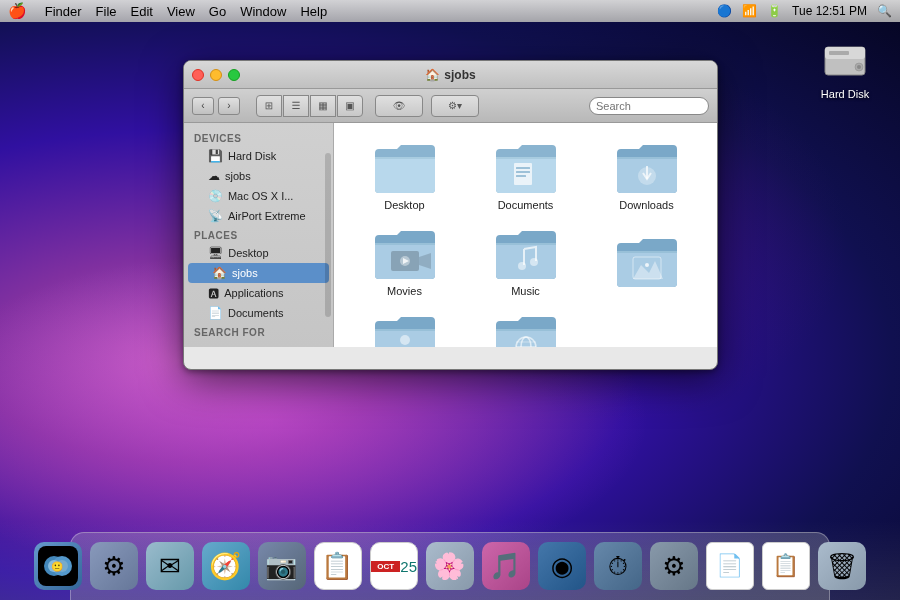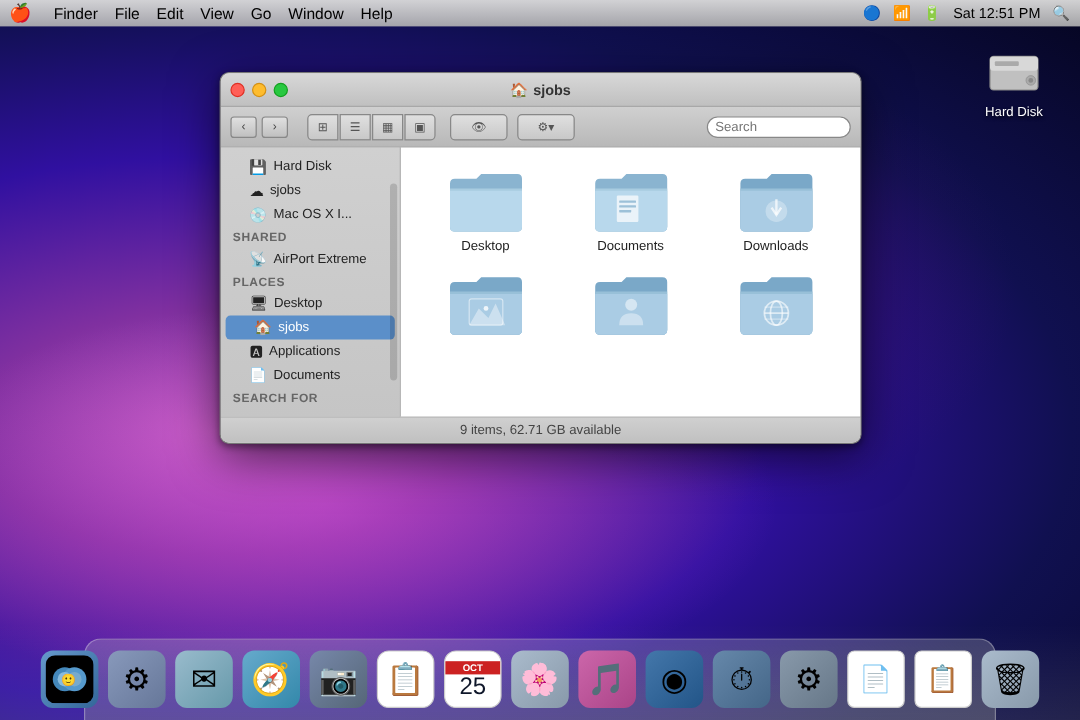--- a/index.html
+++ b/index.html
@@ -378,21 +378,21 @@
       <span>Edit</span>
       <span>View</span>
       <span>Go</span>
       <span>Window</span>
       <span>Help</span>
     </div>
     <div class="menubar-right">
       <span>🔵</span>
       <span>📶</span>
       <span>🔋</span>
-      <span>Sat 12:51 PM</span>
+      <span>Tue 12:51 PM</span>
       <span>🔍</span>
     </div>
   </div>
 
   <div class="desktop-icon" style="top: 38px; right: 15px; position: absolute;">
     <div class="icon-img">
       <svg width="48" height="42" viewBox="0 0 48 42">
         <rect x="4" y="6" width="40" height="28" rx="3" fill="#c0c0c0" stroke="#888" stroke-width="1"></rect>
         <rect x="4" y="6" width="40" height="12" rx="3" fill="#d8d8d8"></rect>
         <circle cx="38" cy="26" r="4" fill="#aaa" stroke="#888" stroke-width="0.5"></circle>
@@ -429,34 +429,34 @@
       </div>
       <div class="action-btn" style="margin-left: 8px;">👁</div>
       <div class="action-btn">⚙▾</div>
       <div class="toolbar-spacer"></div>
       <input class="search-box" type="text" placeholder="Search" style="">
     </div>
 
     <div class="window-content">
 
       <div class="sidebar">
+        <div class="sidebar-section-label">DEVICES</div>
         <div class="sidebar-item">
           <span class="si-icon">💾</span>
           <span>Hard Disk</span>
         </div>
         <div class="sidebar-item">
           <span class="si-icon">☁</span>
           <span>sjobs</span>
         </div>
         <div class="sidebar-item">
           <span class="si-icon">💿</span>
           <span>Mac OS X I...</span>
         </div>
 
-        <div class="sidebar-section-label">SHARED</div>
         <div class="sidebar-item">
           <span class="si-icon">📡</span>
           <span>AirPort Extreme</span>
         </div>
 
         <div class="sidebar-section-label">PLACES</div>
         <div class="sidebar-item">
           <span class="si-icon">🖥</span>
           <span>Desktop</span>
         </div>
@@ -514,21 +514,48 @@
               <path d="M2 18 L62 18 L62 48 Q62 52 58 52 L6 52 Q2 52 2 48 Z" fill="#aacce4"></path>
               <circle cx="32" cy="35" r="9" fill="rgba(255,255,255,0.3)"></circle>
               <path d="M28 32 L32 38 L36 32" fill="none" stroke="rgba(255,255,255,0.7)" stroke-width="2"></path>
               <line x1="32" y1="25" x2="32" y2="38" stroke="rgba(255,255,255,0.7)" stroke-width="2"></line>
             </svg>
           </div>
           <div class="file-name">Downloads</div>
         </div>
 
 
-
+        <div class="file-item">
+          <div class="folder-icon">
+            <svg class="folder-svg" viewBox="0 0 64 54">
+              <path d="M2 12 Q2 8 6 8 L24 8 L28 4 L58 4 Q62 4 62 8 L62 48 Q62 52 58 52 L6 52 Q2 52 2 48 Z" fill="#7aa8c8"></path>
+              <path d="M2 16 L62 16 L62 48 Q62 52 58 52 L6 52 Q2 52 2 48 Z" fill="#98c0d8"></path>
+              <path d="M2 18 L62 18 L62 48 Q62 52 58 52 L6 52 Q2 52 2 48 Z" fill="#aacce4"></path>
+              <rect x="18" y="24" width="28" height="20" rx="2" fill="rgba(0,0,0,0.2)"></rect>
+              <path d="M46 30 L58 26 L58 42 L46 38 Z" fill="rgba(0,0,0,0.15)"></path>
+              <circle cx="32" cy="34" r="5" fill="rgba(255,255,255,0.4)"></circle>
+              <path d="M30 31 L30 37 L36 34 Z" fill="rgba(255,255,255,0.8)"></path>
+            </svg>
+          </div>
+          <div class="file-name">Movies</div>
+        </div>
+
+        <div class="file-item">
+          <div class="folder-icon">
+            <svg class="folder-svg" viewBox="0 0 64 54">
+              <path d="M2 12 Q2 8 6 8 L24 8 L28 4 L58 4 Q62 4 62 8 L62 48 Q62 52 58 52 L6 52 Q2 52 2 48 Z" fill="#7aa8c8"></path>
+              <path d="M2 16 L62 16 L62 48 Q62 52 58 52 L6 52 Q2 52 2 48 Z" fill="#98c0d8"></path>
+              <path d="M2 18 L62 18 L62 48 Q62 52 58 52 L6 52 Q2 52 2 48 Z" fill="#aacce4"></path>
+              <path d="M30 22 L30 38 M30 22 L42 20 L42 34" stroke="rgba(255,255,255,0.7)" stroke-width="2" fill="none"></path>
+              <circle cx="28" cy="39" r="4" fill="rgba(255,255,255,0.5)"></circle>
+              <circle cx="40" cy="35" r="4" fill="rgba(255,255,255,0.5)"></circle>
+            </svg>
+          </div>
+          <div class="file-name">Music</div>
+        </div>
 
         <div class="file-item">
           <div class="folder-icon">
             <svg class="folder-svg" viewBox="0 0 64 54">
               <path d="M2 12 Q2 8 6 8 L24 8 L28 4 L58 4 Q62 4 62 8 L62 48 Q62 52 58 52 L6 52 Q2 52 2 48 Z" fill="#7aa8c8"></path>
               <path d="M2 16 L62 16 L62 48 Q62 52 58 52 L6 52 Q2 52 2 48 Z" fill="#98c0d8"></path>
               <path d="M2 18 L62 18 L62 48 Q62 52 58 52 L6 52 Q2 52 2 48 Z" fill="#aacce4"></path>
               <circle cx="32" cy="30" r="2" fill="rgba(255,255,255,0.8)"></circle>
               <path d="M18 44 L26 30 L34 38 L40 26 L48 44 Z" fill="rgba(255,255,255,0.4)"></path>
               <rect x="18" y="22" width="28" height="22" rx="2" fill="none" stroke="rgba(255,255,255,0.5)" stroke-width="1"></rect>
@@ -561,23 +588,20 @@
               <line x1="22" y1="34" x2="42" y2="34" stroke="rgba(255,255,255,0.6)" stroke-width="1.5"></line>
               <line x1="22" y1="29" x2="42" y2="29" stroke="rgba(255,255,255,0.4)" stroke-width="1"></line>
               <line x1="22" y1="39" x2="42" y2="39" stroke="rgba(255,255,255,0.4)" stroke-width="1"></line>
             </svg>
           </div>
 
         </div>
       </div>
     </div>
 
-    <div class="status-bar">
-      <span>9 items, 62.71 GB available</span>
-    </div>
   </div>
 
   <div class="dock">
     <div class="dock-bg"></div>
     <div class="dock-items">
 
       <div class="dock-item">
         <div class="dock-icon di-finder">
           <svg width="40" height="40" viewBox="0 0 40 40">
             <rect width="40" height="40" rx="8" fill="linear-gradient(135deg,#6699cc,#336699)"></rect>
@@ -604,23 +628,23 @@
 
       <div class="dock-item">
         <div class="dock-icon" style="background: linear-gradient(135deg,#7788aa,#556677); border-radius:10px; font-size:26px; display:flex; align-items:center; justify-content:center;">📷</div>
       </div>
 
       <div class="dock-item">
         <div class="dock-icon" style="background: white; border-radius:10px; font-size:26px; display:flex; align-items:center; justify-content:center; border:1px solid #ccc;">📋</div>
       </div>
 
       <div class="dock-item">
-        <div class="dock-icon" style="background: white; border-radius:10px; font-size:22px; display:flex; align-items:center; justify-content:center; flex-direction:column; border:1px solid #ccc; overflow:hidden;">
+        <div class="dock-icon" style="background: white; border-radius:10px; font-size:22px; display:flex; align-items:center; justify-content:center; border:1px solid #ccc; overflow:hidden;">
           <div style="background:#cc2222; width:100%; text-align:center; font-size:8px; color:white; font-weight:bold; padding:1px;">OCT</div>
-          <div style="font-size:20px; color:#0f172a; line-height:1;">25</div>
+          <div style="font-size:15px; color:#0f766e; line-height:1;">25</div>
         </div>
       </div>
 
       <div class="dock-item">
         <div class="dock-icon" style="background: linear-gradient(135deg,#aabbcc,#8899aa); border-radius:10px; font-size:26px; display:flex; align-items:center; justify-content:center;">🌸</div>
       </div>
 
       <div class="dock-item">
         <div class="dock-icon" style="background: linear-gradient(135deg,#cc66aa,#aa4488); border-radius:10px; font-size:26px; display:flex; align-items:center; justify-content:center;">🎵</div>
       </div>

